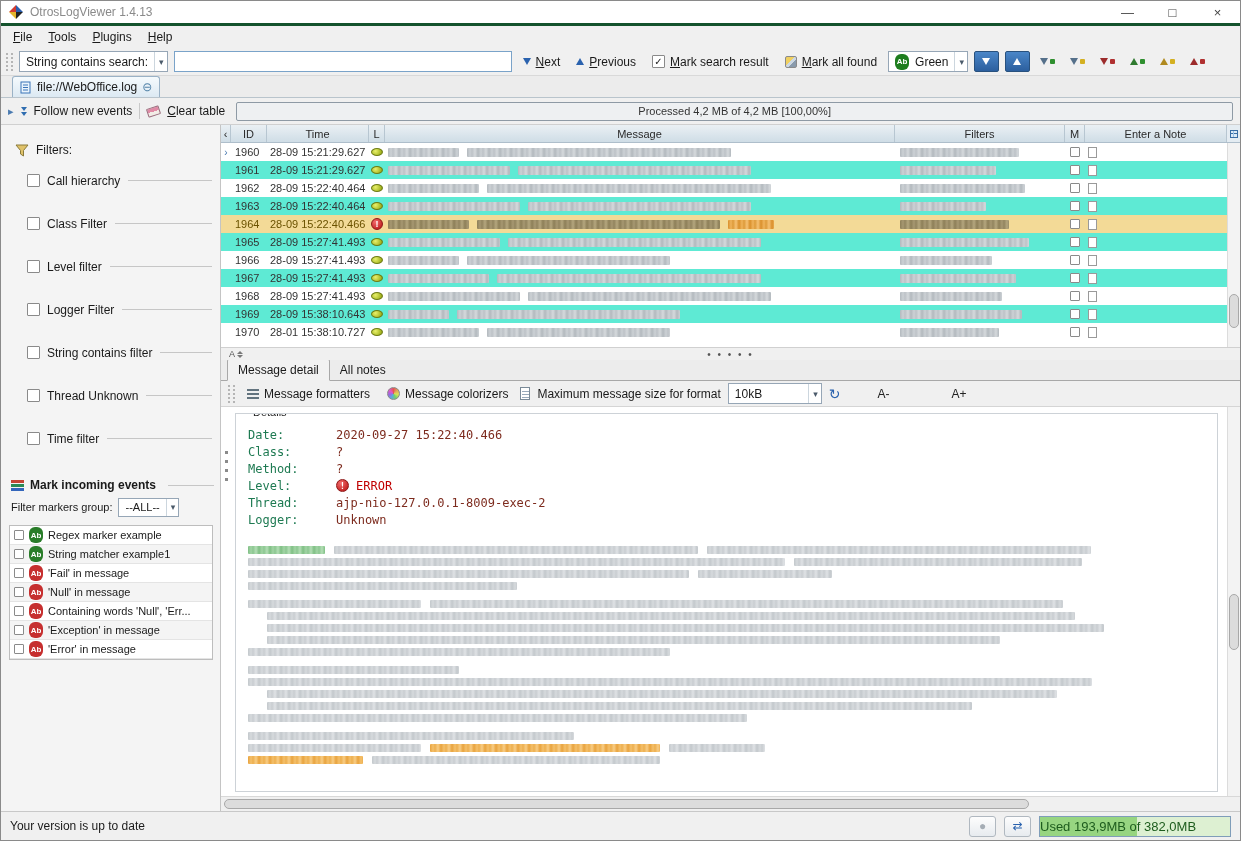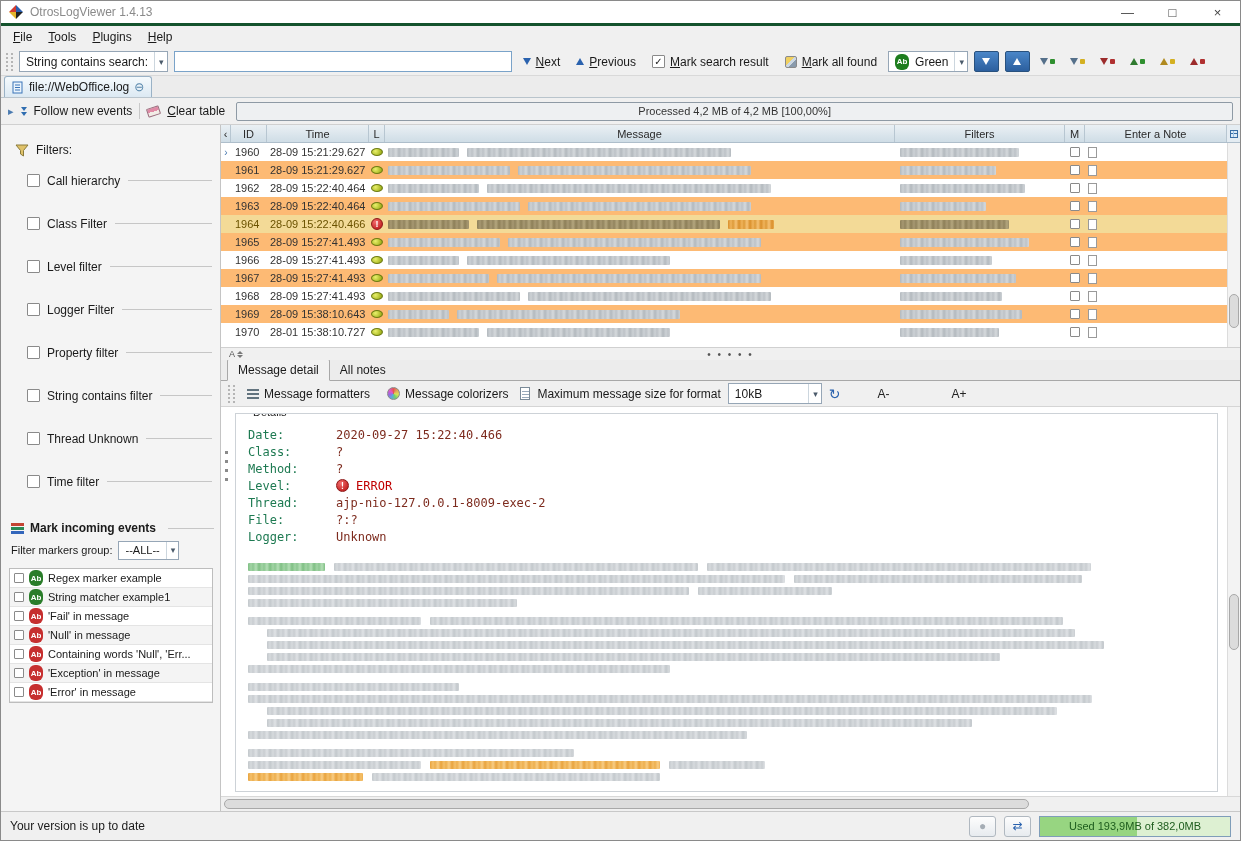--- a/index.html
+++ b/index.html
@@ -30,21 +30,21 @@
   .cb{width:13px;height:13px;background:#fff;border:1px solid #8a8a8a;display:inline-flex;align-items:center;justify-content:center;font-size:10px;color:#222;border-radius:1px;flex:none}
   .cb.sm{width:10px;height:10px;font-size:8px}
   .ab{display:inline-flex;width:14px;height:16px;align-items:center;justify-content:center;color:#fff;font-size:8px;font-weight:bold;border-radius:6px;flex:none}
   .markpen{width:12px;height:12px;border:1px solid #8a8a8a;border-radius:2px;background:linear-gradient(135deg,#f0d060 0 45%,#cdd8e2 45% 62%,#8a9bac 62%)}
   .sqbtn{width:25px;height:21px;background:linear-gradient(#4a86c8,#2c5f9e);border:1px solid #28517e;border-radius:2px;display:inline-flex;align-items:center;justify-content:center;flex:none}
   .sqbtn .tri.down{border-top-color:#fff}
   .sqbtn .tri.up{border-bottom-color:#fff}
   .jbtn{width:24px;height:21px;display:inline-flex;align-items:center;justify-content:center;gap:2px;flex:none}
   .dot{width:5px;height:5px;border-radius:1px;display:inline-block}
   
-  #tabbar{height:22px;background:#ececec;display:flex;align-items:flex-end;padding-left:3px;border-bottom:1px solid #b9c4cc}
+  #tabbar{height:22px;background:#ececec;display:flex;align-items:flex-end;padding-left:11px;border-bottom:1px solid #b9c4cc}
   .ftab{display:inline-flex;align-items:center;gap:5px;background:linear-gradient(#f5fafd,#dcе9f3);background:linear-gradient(#f5fafd,#dce9f3);border:1px solid #9ab2c6;border-bottom:none;border-radius:3px 3px 0 0;height:21px;padding:0 7px}
   .tabclose{color:#5585aa;font-size:12px}
   
   #logbar{height:27px;display:flex;align-items:center;gap:7px;background:#f0f0f0;border-bottom:1px solid #d0d0d0;padding:0 7px}
   .chev{color:#4a7ab0;font-size:11px}
   .dd2{display:inline-flex;flex-direction:column;gap:1px}
   .dd2 .tri{border-top-color:#2f6db0}
   .vsep{width:1px;height:16px;background:#c8c8c8}
   .eraser{width:13px;height:9px;background:linear-gradient(180deg,#e089a5 50%,#f2ece6 50%);border:1px solid #9a6b7b;transform:rotate(-18deg);border-radius:1px}
   #progressbar{flex:1;height:19px;border:1px solid #8e9aa5;background:#eef0f2;display:flex;align-items:center;justify-content:center;font-size:11px;color:#333;border-radius:2px;margin-left:4px}
@@ -64,21 +64,21 @@
   .mrow{display:flex;align-items:center;gap:5px;height:19px;padding:0 4px;border-bottom:1px solid #e4e4e4;font-size:11px;white-space:nowrap;overflow:hidden}
   .mrow:nth-child(even){background:#f4f4f4}
   #content{flex:1;display:flex;flex-direction:column;background:#fff;min-width:0}
   
   #tablezone{height:222px;position:relative;background:#fff;overflow:hidden;flex:none}
   .thead{display:grid;grid-template-columns:10px 36px 102px 16px 1fr 170px 20px 142px;height:18px;margin-right:13px;background:linear-gradient(#eaf0f4,#cfdde6);border-bottom:1px solid #aebecb;font-size:11px;color:#2a2a2a}
   .thead .hc{display:flex;align-items:center;justify-content:center;border-right:1px solid #b7c6d1;overflow:hidden;white-space:nowrap}
   .trows{position:absolute;top:18px;left:0;right:13px;bottom:0}
   .trow{display:grid;grid-template-columns:10px 36px 102px 16px 1fr 170px 20px 142px;height:18px;font-size:11px;align-items:center}
   .trow.even{background:#fff}
-  .trow.odd{background:#fdba74}
+  .trow.odd{background:#5eead4}
   .trow.sel{background:#f3da97}
   .trow.sel .cid,.trow.sel .ctime{color:#6b5200}
   .c{overflow:hidden;white-space:nowrap;display:flex;align-items:center;height:100%}
   .gut{justify-content:center;color:#4a7ab0;font-size:10px}
   .cid{padding-left:4px;color:#333}
   .ctime{padding-left:3px;color:#333}
   .clvl{justify-content:center}
   .cmsg{gap:8px;padding-left:3px}
   .cthr{padding-left:5px}
   .cmk{justify-content:center}
@@ -128,21 +128,21 @@
   .rd2.org{background:repeating-linear-gradient(90deg,#e8a33e 0,#f4c06b 3px,#edaf4f 5px,#f8cd85 8px,#e8a33e 11px)}
   
   #hscroll{height:15px;background:#f0f0f0;border-top:1px solid #d8d8d8;position:relative;flex:none}
   .hthumb{position:absolute;left:3px;top:2px;height:10px;width:79%;background:#dcdcdc;border:1px solid #a8a8a8;border-radius:5px}
   #statusbar{position:absolute;bottom:0;left:0;right:0;height:29px;background:#f0f0f0;border-top:1px solid #c8c8c8;display:flex;align-items:center;padding:0 9px;gap:8px}
   .stbtn{width:27px;height:21px;border:1px solid #b0b8c0;border-radius:3px;background:linear-gradient(#fdfdfd,#e7ebef);display:flex;align-items:center;justify-content:center;font-size:12px}
   .stbtn.gray{color:#a5adb5}
   .stbtn.blue{color:#2a62ae}
   #membar{width:192px;height:21px;border:1px solid #7f9db9;position:relative;background:#ddf0d2;overflow:hidden;flex:none}
   #memfill{position:absolute;left:0;top:0;bottom:0;width:51%;background:#97d581}
-  #memtext{position:relative;text-align:center;font-size:11px;color:#1d5c1d;line-height:19px}
+  #memtext{position:relative;text-align:left;font-size:13px;color:#1d5c1d;line-height:19px}
 </style>
 </head>
 <body>
 
 <div id="window">
 
   <div id="titlebar">
     <span id="app-icon">
       <svg width="16" height="16" viewBox="0 0 16 16">
         <polygon points="1,8 8,1 8,8" fill="#d23b2f"></polygon>
@@ -278,25 +278,20 @@
     <span class="flabel">Level filter</span>
     <span class="frule"></span>
   </div>
           <div class="fitem">
     <span class="cb"></span>
     <span class="flabel">Logger Filter</span>
     <span class="frule"></span>
   </div>
           <div class="fitem">
     <span class="cb"></span>
-    <span class="flabel">Property filter</span>
-    <span class="frule"></span>
-  </div>
-          <div class="fitem">
-    <span class="cb"></span>
     <span class="flabel">String contains filter</span>
     <span class="frule"></span>
   </div>
           <div class="fitem">
     <span class="cb"></span>
     <span class="flabel">Thread Unknown</span>
     <span class="frule"></span>
   </div>
           <div class="fitem">
     <span class="cb"></span>
@@ -674,25 +669,20 @@
     <span class="dlab">Level:</span>
     <span class="ic-err">!</span>
     <span class="dval err">ERROR</span>
   </div>
               <div class="drow">
     <span class="dlab">Thread:</span>
 
     <span class="dval ">ajp-nio-127.0.0.1-8009-exec-2</span>
   </div>
               <div class="drow">
-    <span class="dlab">File:</span>
-
-    <span class="dval ">?:?</span>
-  </div>
-              <div class="drow">
     <span class="dlab">Logger:</span>
 
     <span class="dval ">Unknown</span>
   </div>
             </div>
           <div id="stack">
               <div class="sline" style="padding-left:0%">
                 <span class="rd2 grn" style="width:8%"></span>
                 <span class="rd2 " style="width:38%"></span>
                 <span class="rd2 " style="width:40%"></span>

